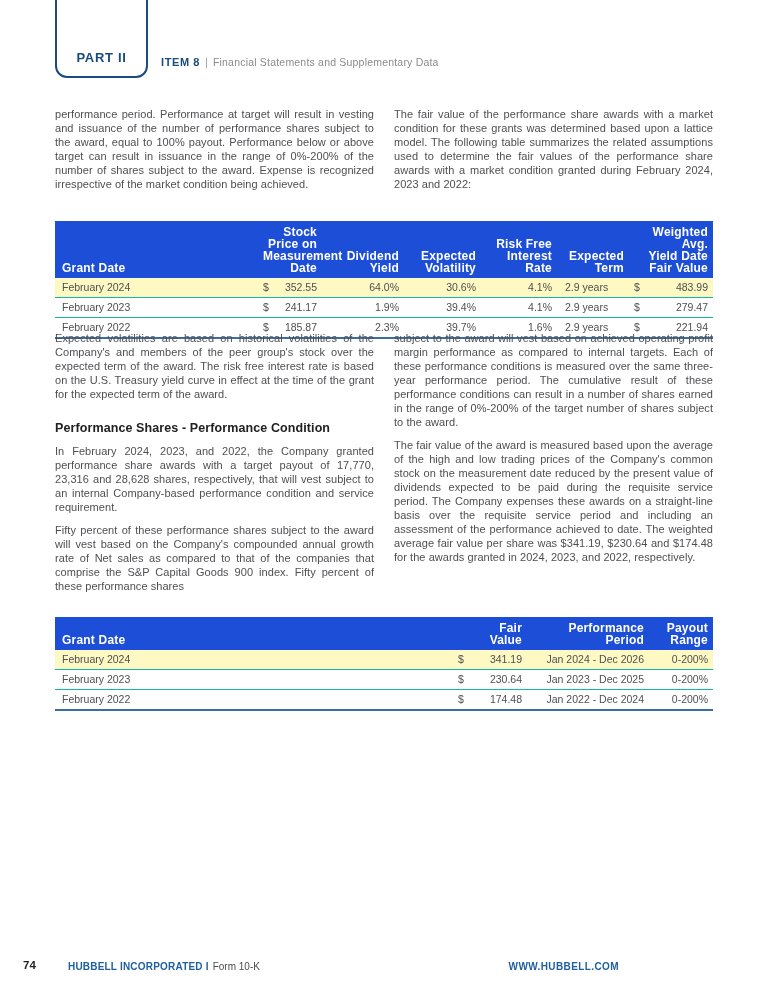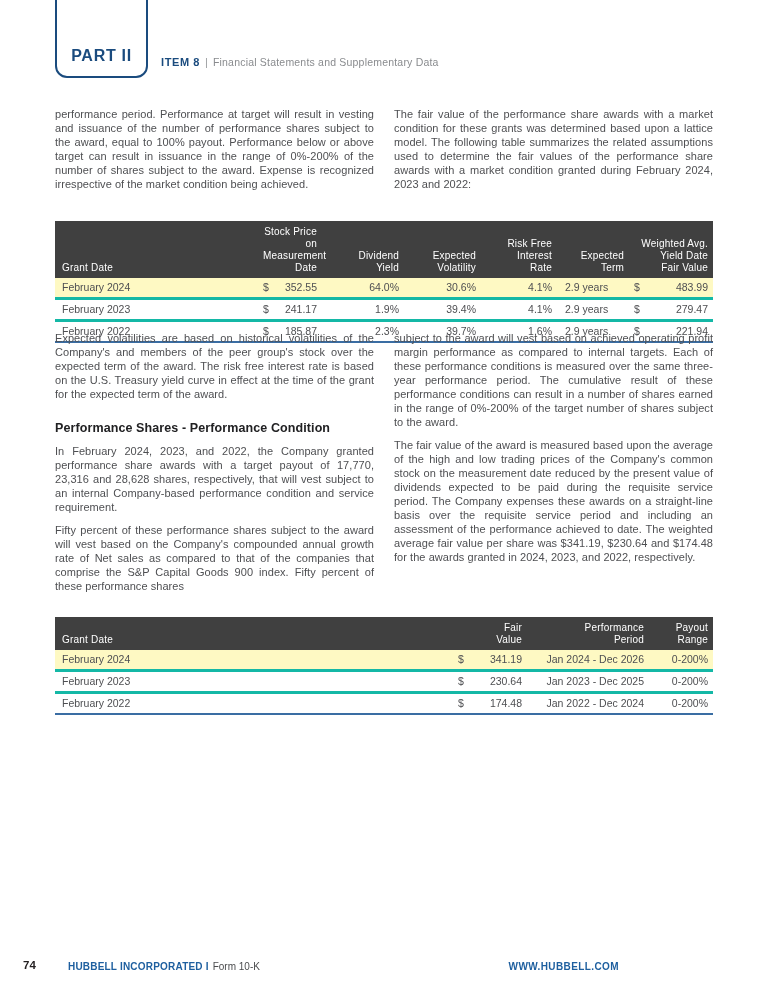--- a/index.html
+++ b/index.html
@@ -18,21 +18,21 @@
   .hdr-box {
     position: absolute;
     left: 55px; top: -24px;
     width: 93px; height: 102px;
     border: 2px solid #1a4b7e;
     border-radius: 12px;
     display: flex; align-items: flex-end; justify-content: center;
     padding-bottom: 11px;
   }
   .hdr-part {
-    font-size: 16px; font-weight: bold; color: #1a4b7e; letter-spacing: 0.7px;
+    font-size: 13px; font-weight: bold; color: #1a4b7e; letter-spacing: 0.7px;
   }
   .hdr-item-row {
     position: absolute; left: 161px; top: 56px;
     font-size: 11px; line-height: 13px; white-space: nowrap;
   }
   .hdr-item-label { font-weight: bold; color: #1a4b7e; letter-spacing: 0.6px; }
   .hdr-item-sep { color: #9a9c9f; margin: 0 5px; }
   .hdr-item-title { color: #898b8e; font-size: 10.5px; letter-spacing: 0.2px; }
   
   .two-col { position: absolute; left: 55px; width: 658px; display: flex; justify-content: space-between; }
@@ -48,31 +48,31 @@
   
   .fin-table {
     position: absolute; left: 55px; width: 658px;
     border-collapse: collapse; table-layout: fixed;
     font-size: 10.5px; color: #4e4f52;
     border-bottom: 2px solid #3a6da3;
   }
   .tbl1 { top: 221px; }
   .tbl2 { top: 617px; }
   .fin-table thead th {
-    background: #404040; color: #ffffff;
-    font-size: 10px; font-weight: normal; line-height: 12px;
+    background: #1d4ed8; color: #ffffff;
+    font-size: 12px; font-weight: bold; line-height: 12px;
     text-align: right; vertical-align: bottom;
     padding: 5px 5px 4px 5px;
     white-space: pre-line; letter-spacing: 0.2px;
   }
   .fin-table thead th.th-first { text-align: left; padding-left: 7px; }
   .fin-table tbody td { padding: 3px 5px; line-height: 13px; }
   .fin-table tbody td.cell-first { padding-left: 7px; }
   .fin-table tbody tr.shaded { background: #fef9c3; border-radius: 6px; }
-  .fin-table tbody tr + tr td { border-top: 3px solid #14b8a6; }
+  .fin-table tbody tr + tr td { border-top: 1px solid #14b8a6; }
   .cell-right { text-align: right; }
   .cell-term { text-align: left; padding-left: 8px !important; }
   .money { display: flex; justify-content: space-between; }
   
   .footer { position: absolute; top: 959px; left: 0; width: 652px; height: 20px; font-size: 10px; }
   .footer-pagenum { position: absolute; left: 23px; top: 0; font-size: 11.5px; font-weight: bold; color: #231f20; }
   .footer-co { position: absolute; left: 68px; top: 2px; white-space: nowrap; }
   .footer-co-name { font-weight: bold; color: #1e5f9f; letter-spacing: 0.2px; }
   .footer-form { color: #4b4c4e; margin-left: 4px; }
   .footer-web { position: absolute; right: 33px; top: 2px; font-weight: bold; color: #1e5f9f; letter-spacing: 0.4px; }

